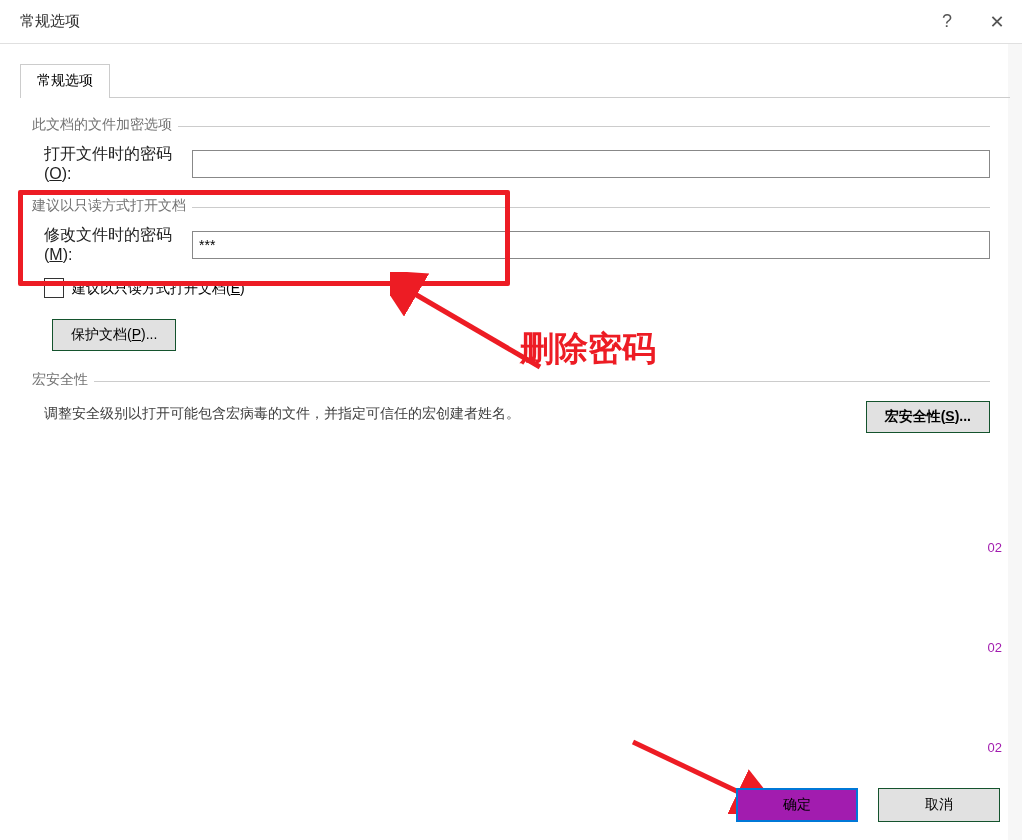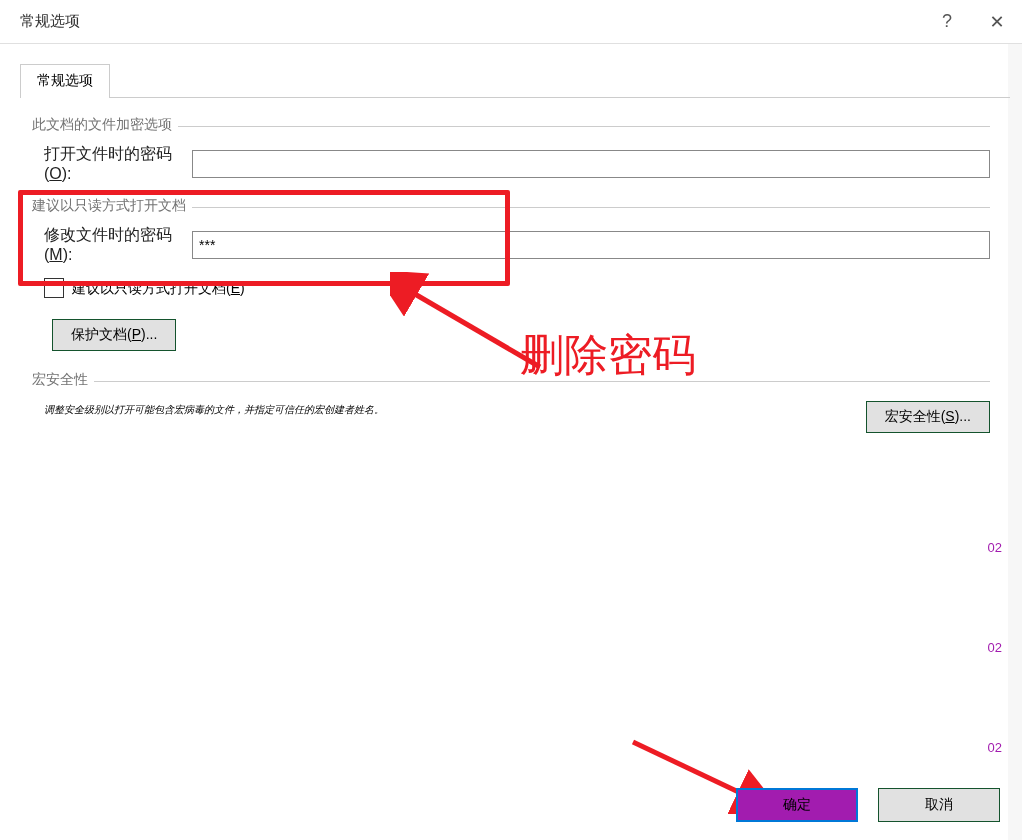--- a/index.html
+++ b/index.html
@@ -25,24 +25,24 @@
 .section-divider-line { display: flex; align-items: center; margin-bottom: 10px; }
 .section-divider-line .sd-label { font-size: 14px; color: #737373; white-space: nowrap; }
 .section-divider-line .sd-line { flex: 1; border-bottom: 1px solid #ccc; margin-left: 6px; margin-top: 2px; }
 
 .checkbox-row { display: flex; align-items: flex-end; margin-bottom: 21px; padding-left: 12px; }
 .checkbox-row .cb { width: 20px; height: 20px; border: 1px solid #333; margin-right: 8px; background: #fff; }
 .btn { background: #e1e1e1; border: 1px solid #14532d; padding: 6px 18px; font-size: 14px; font-family: inherit; cursor: default; }
 .btn-row { padding-left: 20px; margin-bottom: 20px; }
 
 .macro-row { display: flex; align-items: flex-start; padding-left: 12px; gap: 20px; }
-.macro-row .macro-text { flex: 1; font-size: 10px; color: #000000; line-height: 1.6; padding-top: 3px; font-style: italic; }
+.macro-row .macro-text { flex: 1; font-size: 14px; color: #404040; line-height: 1.6; padding-top: 3px; }
 
 .red-box { position: absolute; border: 5px solid #ed1c24; border-radius: 2px; pointer-events: none; }
-.red-text { position: absolute; color: #ed1c24; font-size: 44px; pointer-events: none; }
+.red-text { position: absolute; color: #ed1c24; font-size: 34px; pointer-events: none; font-weight: bold; }
 
 .bottom-bar { position: absolute; bottom: 18px; right: 22px; display: flex; gap: 20px; }
 .bottom-bar .btn { width: 122px; height: 34px; padding: 0; }
 .bottom-bar .btn.primary { border: 2px solid #0078d7; background: #a21caf; }
 
 .u { text-decoration: underline; }
 
 .bg-strip { position: absolute; right: 0; top: 44px; bottom: 0; width: 14px; background: #f7f7f7; z-index: -1; }
 .bg-txt { position: absolute; right: 20px; font-size: 13px; color: #a21caf; z-index: -1; }
 </style>
@@ -89,21 +89,21 @@
     <div class="btn-row">
       <button class="btn"><span>保护文档(</span><span class="u">P</span><span>)...</span></button>
     </div>
 
     <div class="section-divider-line">
       <span class="sd-label">宏安全性</span>
       <span class="sd-line"></span>
     </div>
     <div class="macro-row">
       <span class="macro-text">调整安全级别以打开可能包含宏病毒的文件，并指定可信任的宏创建者姓名。</span>
-      <button class="btn" style="margin-top:2px;"><span>宏安全性(</span><span class="u">S</span><span>)...</span></button>
+      <button class="btn" style="margin-top:2px;font-weight:bold;"><span>宏安全性(</span><span class="u">S</span><span>)...</span></button>
     </div>
   </div>
 
   <div class="red-box" style="left:18px; top:146px; width:492px; height:96px;"></div>
   <div class="red-text" style="left:520px; top:282px;">删除密码</div>
 
   <svg style="position:absolute; left:390px; top:228px; width:160px; height:110px; pointer-events:none;" viewBox="0 0 160 110">
     <defs>
         <marker id="ah1" markerWidth="12" markerHeight="12" refX="2" refY="5" orient="auto">
           <path d="M0,0 L10,5 L0,10 Z" fill="#ed1c24"></path>

